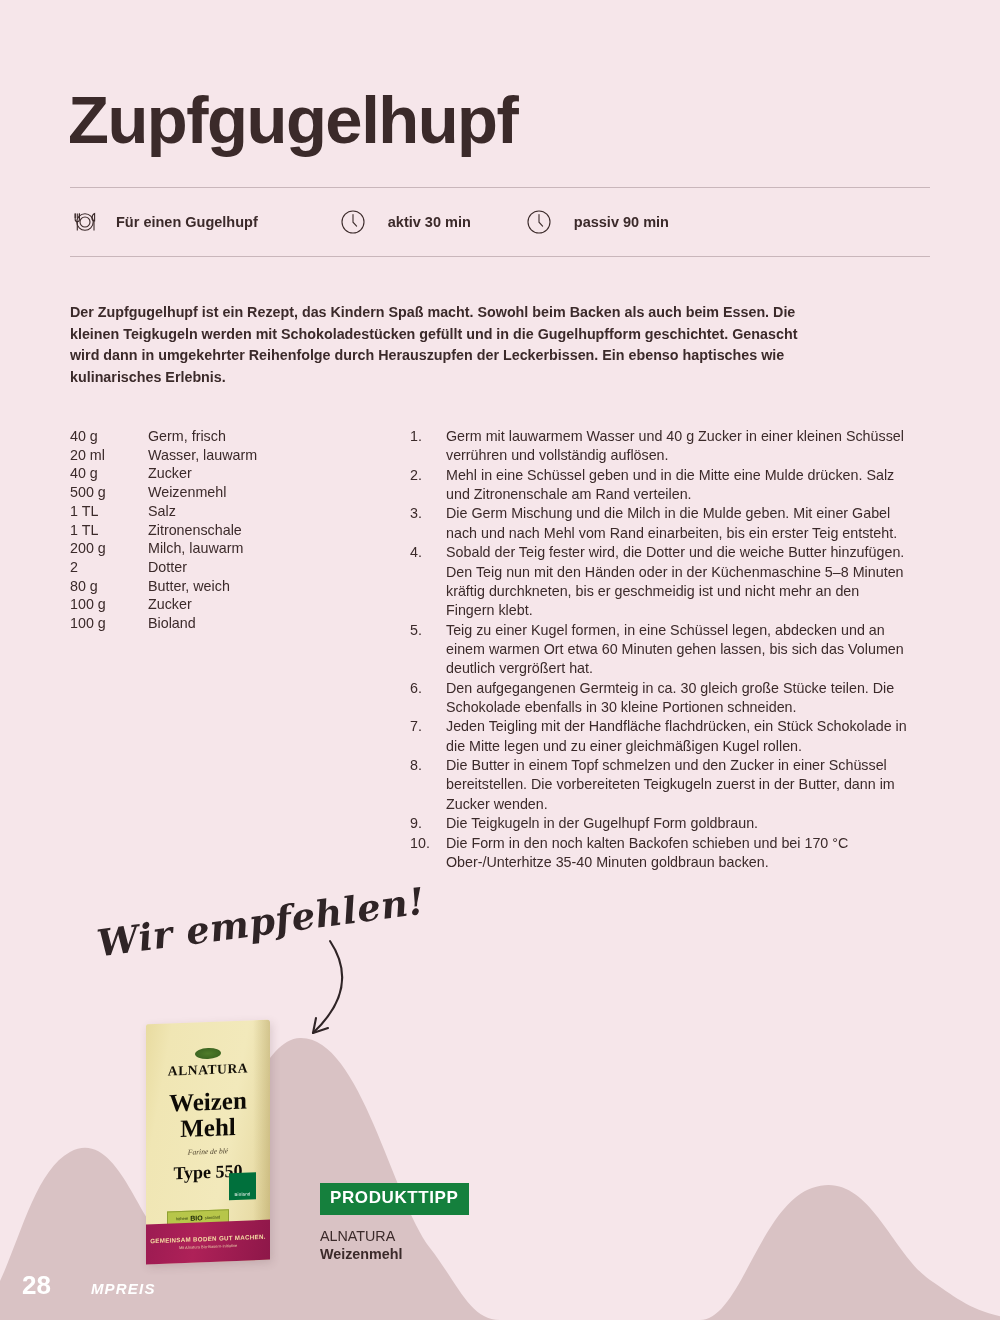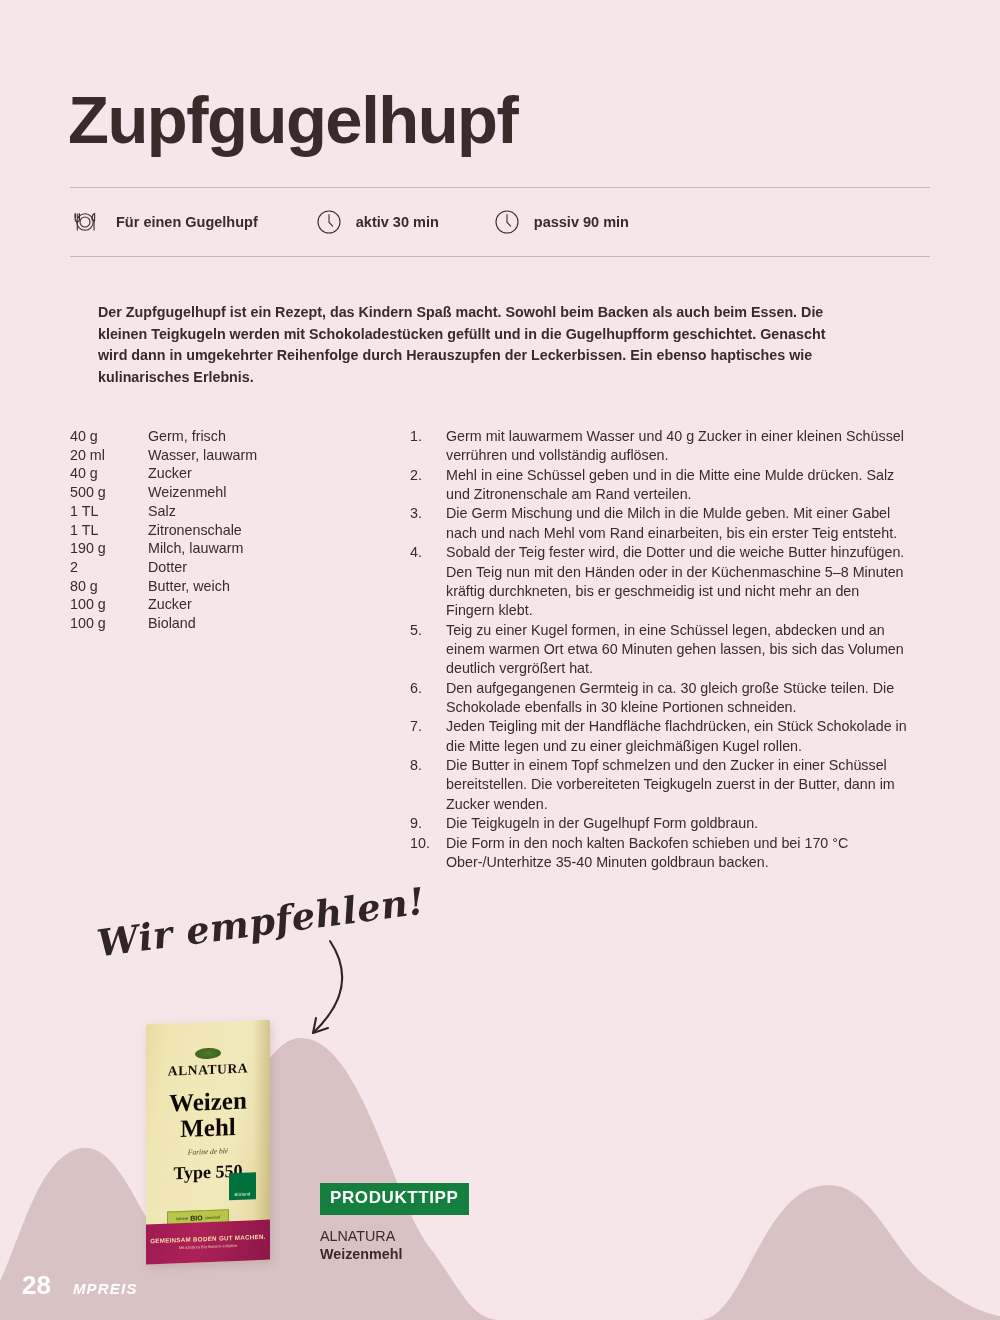--- a/index.html
+++ b/index.html
@@ -74,35 +74,34 @@
     height: 48px;
   }
   .meta-item .icon { flex: none; display: block; }
   .meta-label {
     font-size: 14.5px;
     font-weight: 700;
     color: #3b2a2a;
     white-space: nowrap;
   }
   .meta-serving .meta-label { margin-left: 16px; }
-  .meta-serving { margin-right: 56px; text-align: center; }
-  .meta-time .meta-label { margin-left: 12px; }
+  .meta-serving { margin-right: 80px; text-align: center; }
+  .meta-time .meta-label { margin-left: 20px; }
   .meta-active { margin-right: 53px; }
 
   
   .intro {
     position: absolute;
     left: 70px;
     top: 302px;
     width: 740px;
     font-size: 14.3px;
     font-weight: 700;
     line-height: 1.52;
     color: #3b2a2a;
-    margin-left: 28px;
   }
 
   
   .ingredients {
     position: absolute;
     left: 70px;
     top: 427px;
     width: 300px;
   }
   .ing-row {
@@ -304,21 +303,21 @@
     color: #3b2a2a;
   }
 
   
   .footer {
     position: absolute;
     left: 22px;
     bottom: 22px;
     display: flex;
     align-items: baseline;
-    gap: 22px;
+    gap: 40px;
     z-index: 3;
   }
   .pagenum {
     font-size: 26px;
     font-weight: 700;
     color: #ffffff;
     line-height: 1;
   }
   .brandmark {
     font-size: 15px;
@@ -408,21 +407,21 @@
       </div>
       <div class="ing-row">
         <span class="ing-qty">1 TL</span>
         <span class="ing-name">Salz</span>
       </div>
       <div class="ing-row">
         <span class="ing-qty">1 TL</span>
         <span class="ing-name">Zitronenschale</span>
       </div>
       <div class="ing-row">
-        <span class="ing-qty">190 g</span>
+        <span class="ing-qty">200 g</span>
         <span class="ing-name">Milch, lauwarm</span>
       </div>
       <div class="ing-row">
         <span class="ing-qty">2</span>
         <span class="ing-name">Dotter</span>
       </div>
       <div class="ing-row">
         <span class="ing-qty">80 g</span>
         <span class="ing-name">Butter, weich</span>
       </div>

